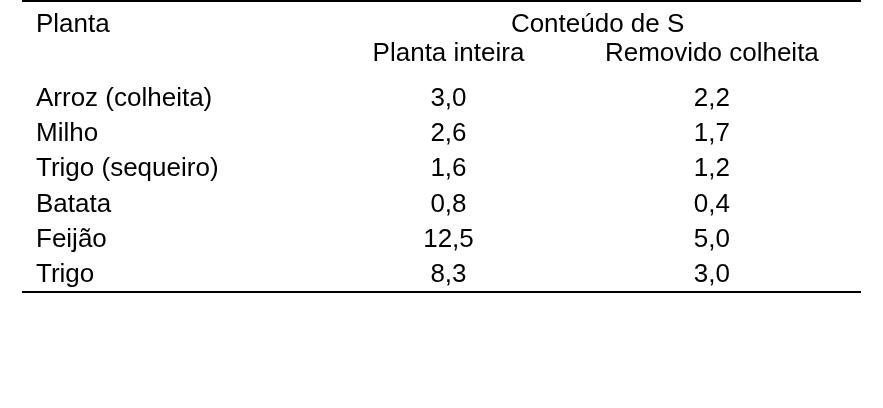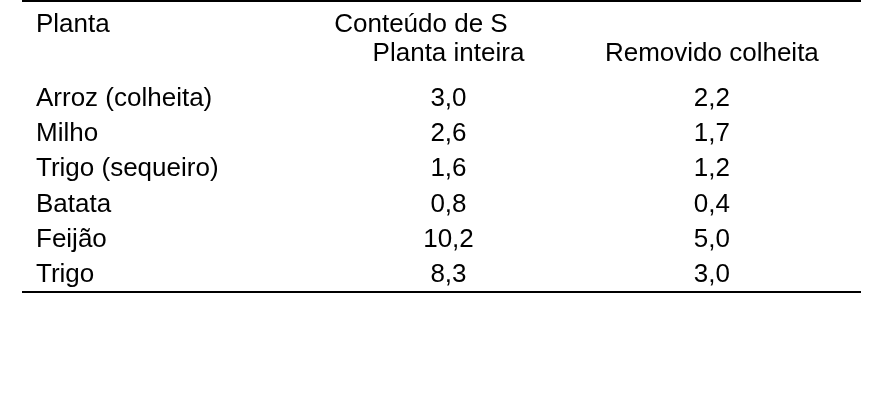--- a/index.html
+++ b/index.html
@@ -51,20 +51,21 @@
   }
   .col-num {
     text-align: center;
     width: 230px;
   }
   .col-num2 {
     text-align: center;
     width: 300px;
   }
   .hdr-group {
+    text-align: center;
   }
   .hdr-cell {
   }
   .pad-top td { padding-top: 7px !important; }
   .pad-bot td { padding-bottom: 7px !important; }
   .unit-row td {
     text-align: center;
     padding-top: 8px !important;
     padding-bottom: 4px !important;
   }
@@ -110,21 +111,21 @@
         <td class="col-num">1,6</td>
         <td class="col-num2">1,2</td>
       </tr>
       <tr class="body-row">
         <td class="col-label">Batata</td>
         <td class="col-num">0,8</td>
         <td class="col-num2">0,4</td>
       </tr>
       <tr class="body-row">
         <td class="col-label">Feijão</td>
-        <td class="col-num">10,2</td>
+        <td class="col-num">12,5</td>
         <td class="col-num2">5,0</td>
       </tr>
       <tr class="body-row">
         <td class="col-label">Trigo</td>
         <td class="col-num">8,3</td>
         <td class="col-num2">3,0</td>
       </tr>
       <tr class="rule-bottom">
         <td class="spacer-cell"></td>
         <td class="spacer-cell"></td>

